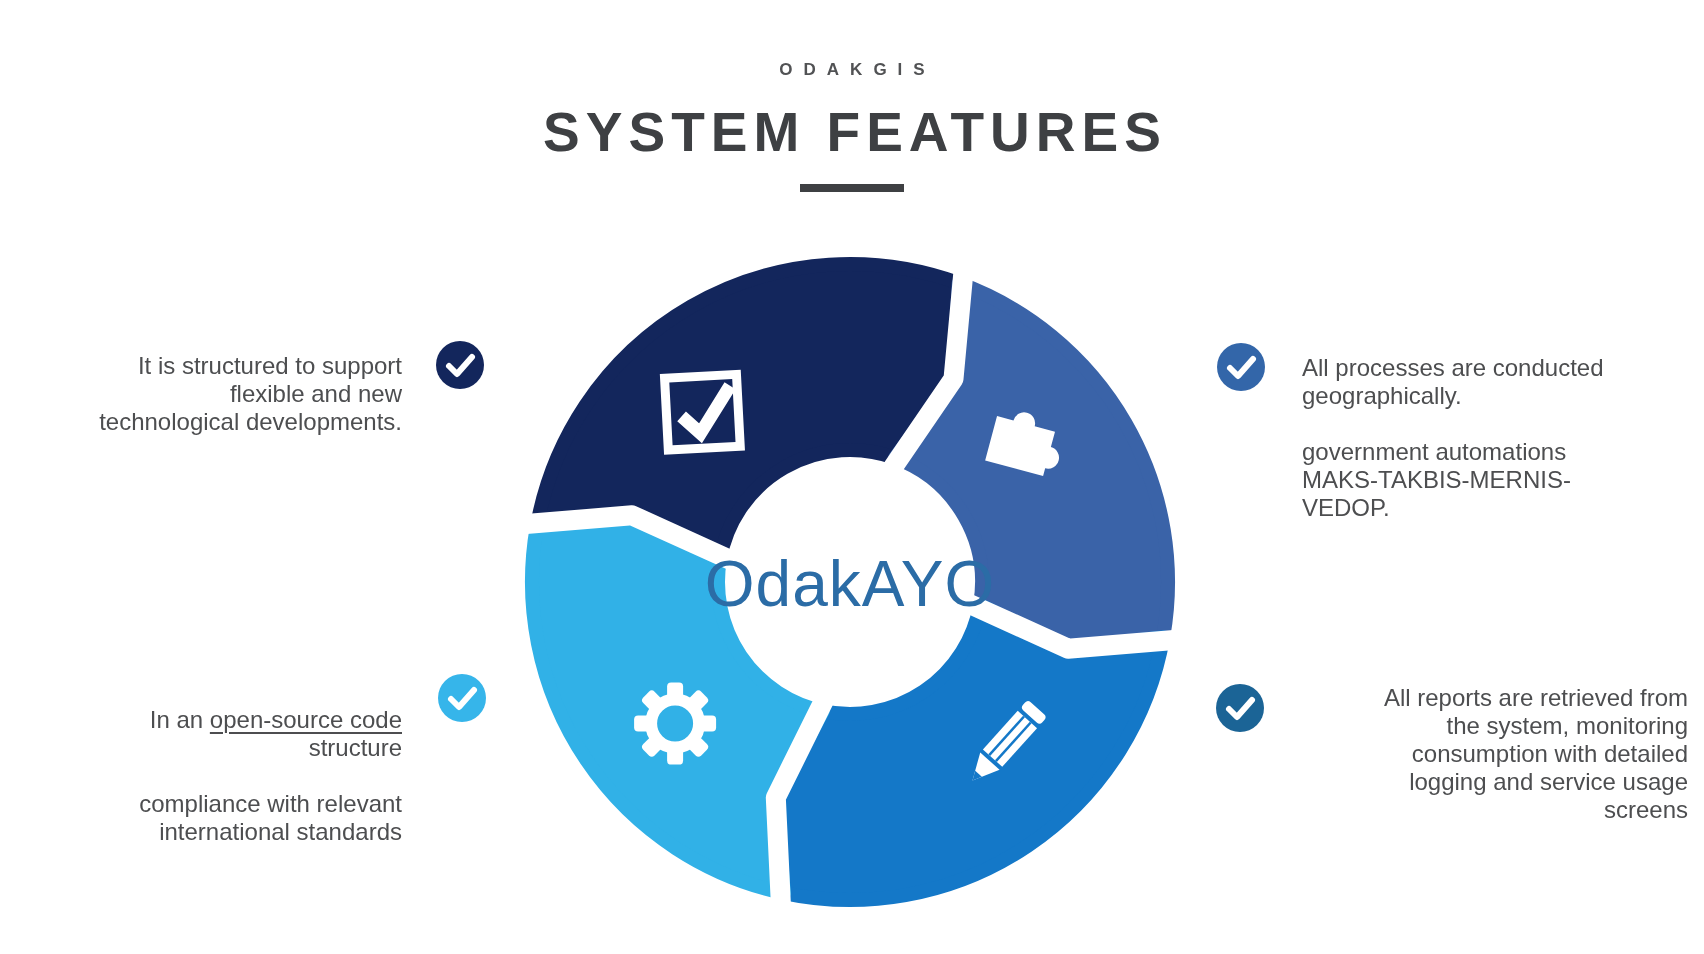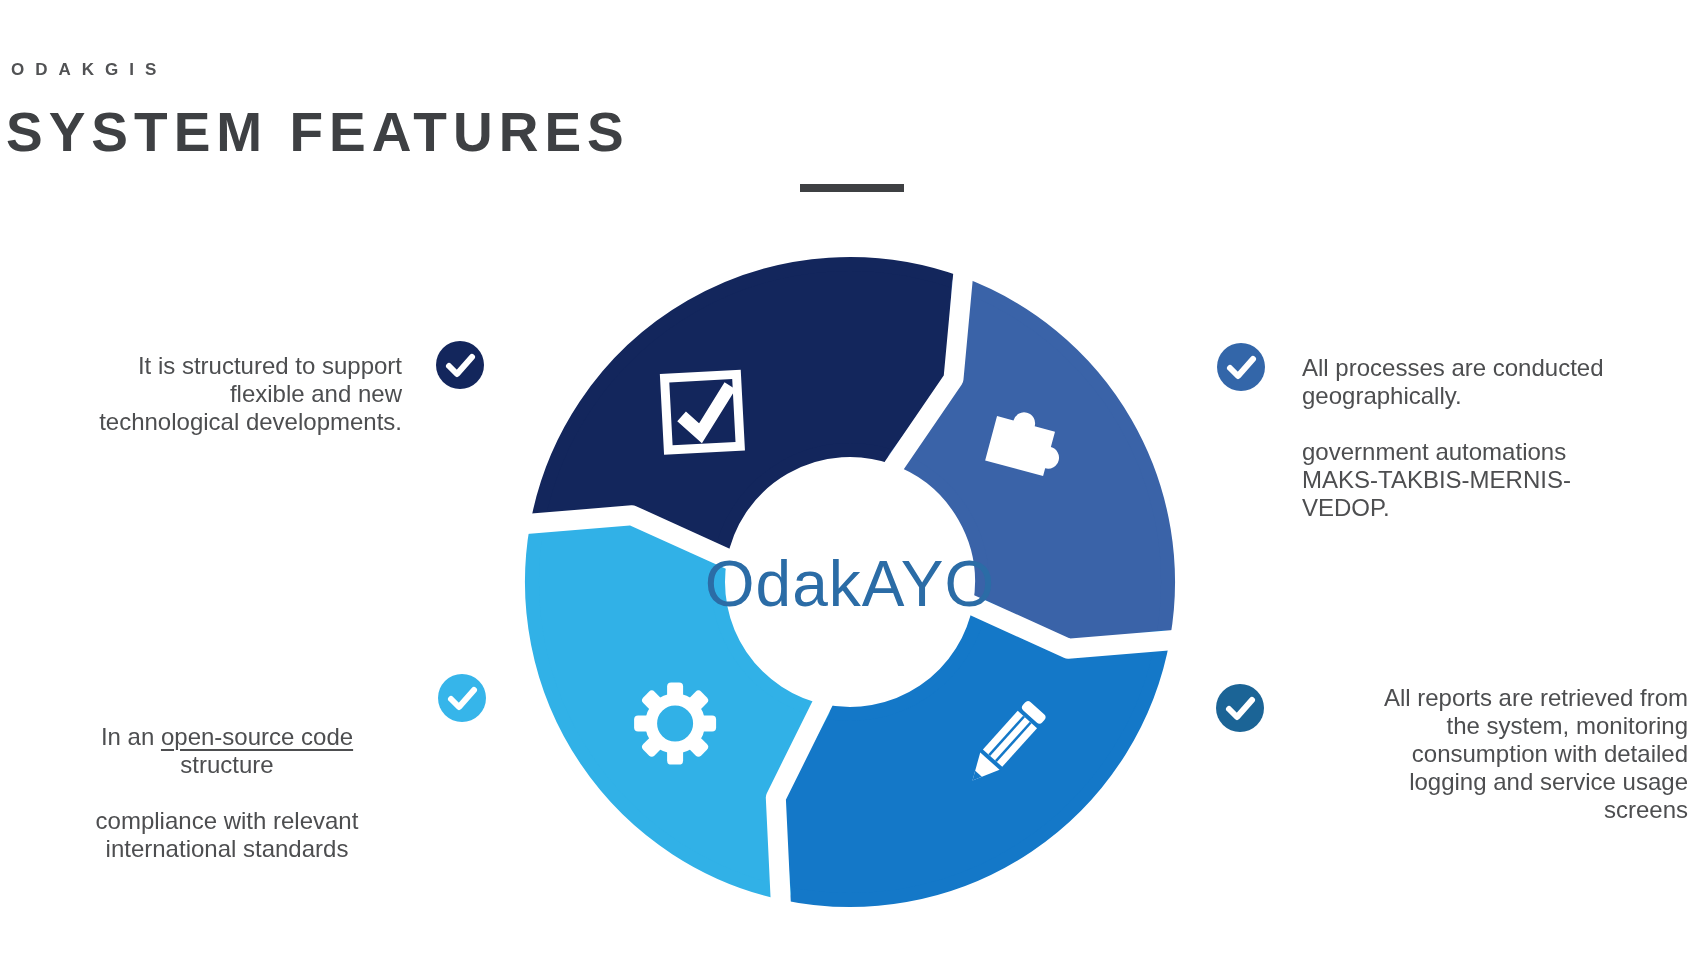--- a/index.html
+++ b/index.html
@@ -3,21 +3,21 @@
 <meta charset="utf-8">
 <style>
   html,body{margin:0;padding:0;}
   body{
     width:1704px;height:954px;position:relative;overflow:hidden;
     background:#ffffff;
     font-family:"Liberation Sans","DejaVu Sans",sans-serif;
     -webkit-font-smoothing:antialiased;
   }
   
-  .header{position:relative;z-index:3;padding-top:60px;text-align:left;}
+  .header{position:relative;z-index:3;padding-top:60px;text-align:center;}
   .eyebrow{
     font-size:17px;letter-spacing:11px;font-weight:600;color:#515254;
     line-height:20px;text-indent:11px;
   }
   .title{
     margin:22px 0 0;font-size:55px;font-weight:800;letter-spacing:6px;
     color:#3e4043;line-height:1.1;text-indent:6px;
   }
   .title-underline{
     width:104px;height:8px;background:#3e4043;margin:21px auto 0;
@@ -122,21 +122,21 @@
         <span class="line"><span>government automations</span></span>
         <span class="line"><span>MAKS-TAKBIS-MERNIS-</span></span>
         <span class="line"><span>VEDOP.</span></span>
       </p>
     </div>
     <span class="check-circle" style="left: 438px; top: 674px; background: rgb(54, 181, 234);">
       <svg width="48" height="48" viewBox="0 0 48 48">
         <path d="M13 25 L21 33 L36 16" fill="none" stroke="#fff" stroke-width="6" stroke-linecap="round" stroke-linejoin="round"></path>
       </svg>
     </span>
-    <div class="feature-text" style="left: 52px; top: 723px; width: 350px; text-align: center;">
+    <div class="feature-text" style="left: 52px; top: 706px; width: 350px; text-align: right;">
       <p>
         <span class="line"><span>In an </span><span class="u">open-source code</span></span>
         <span class="line"><span>structure</span></span>
       </p>
       <p>
         <span class="line"><span>compliance with relevant</span></span>
         <span class="line"><span>international standards</span></span>
       </p>
     </div>
     <span class="check-circle" style="left: 1216px; top: 684px; background: rgb(27, 100, 150);">

